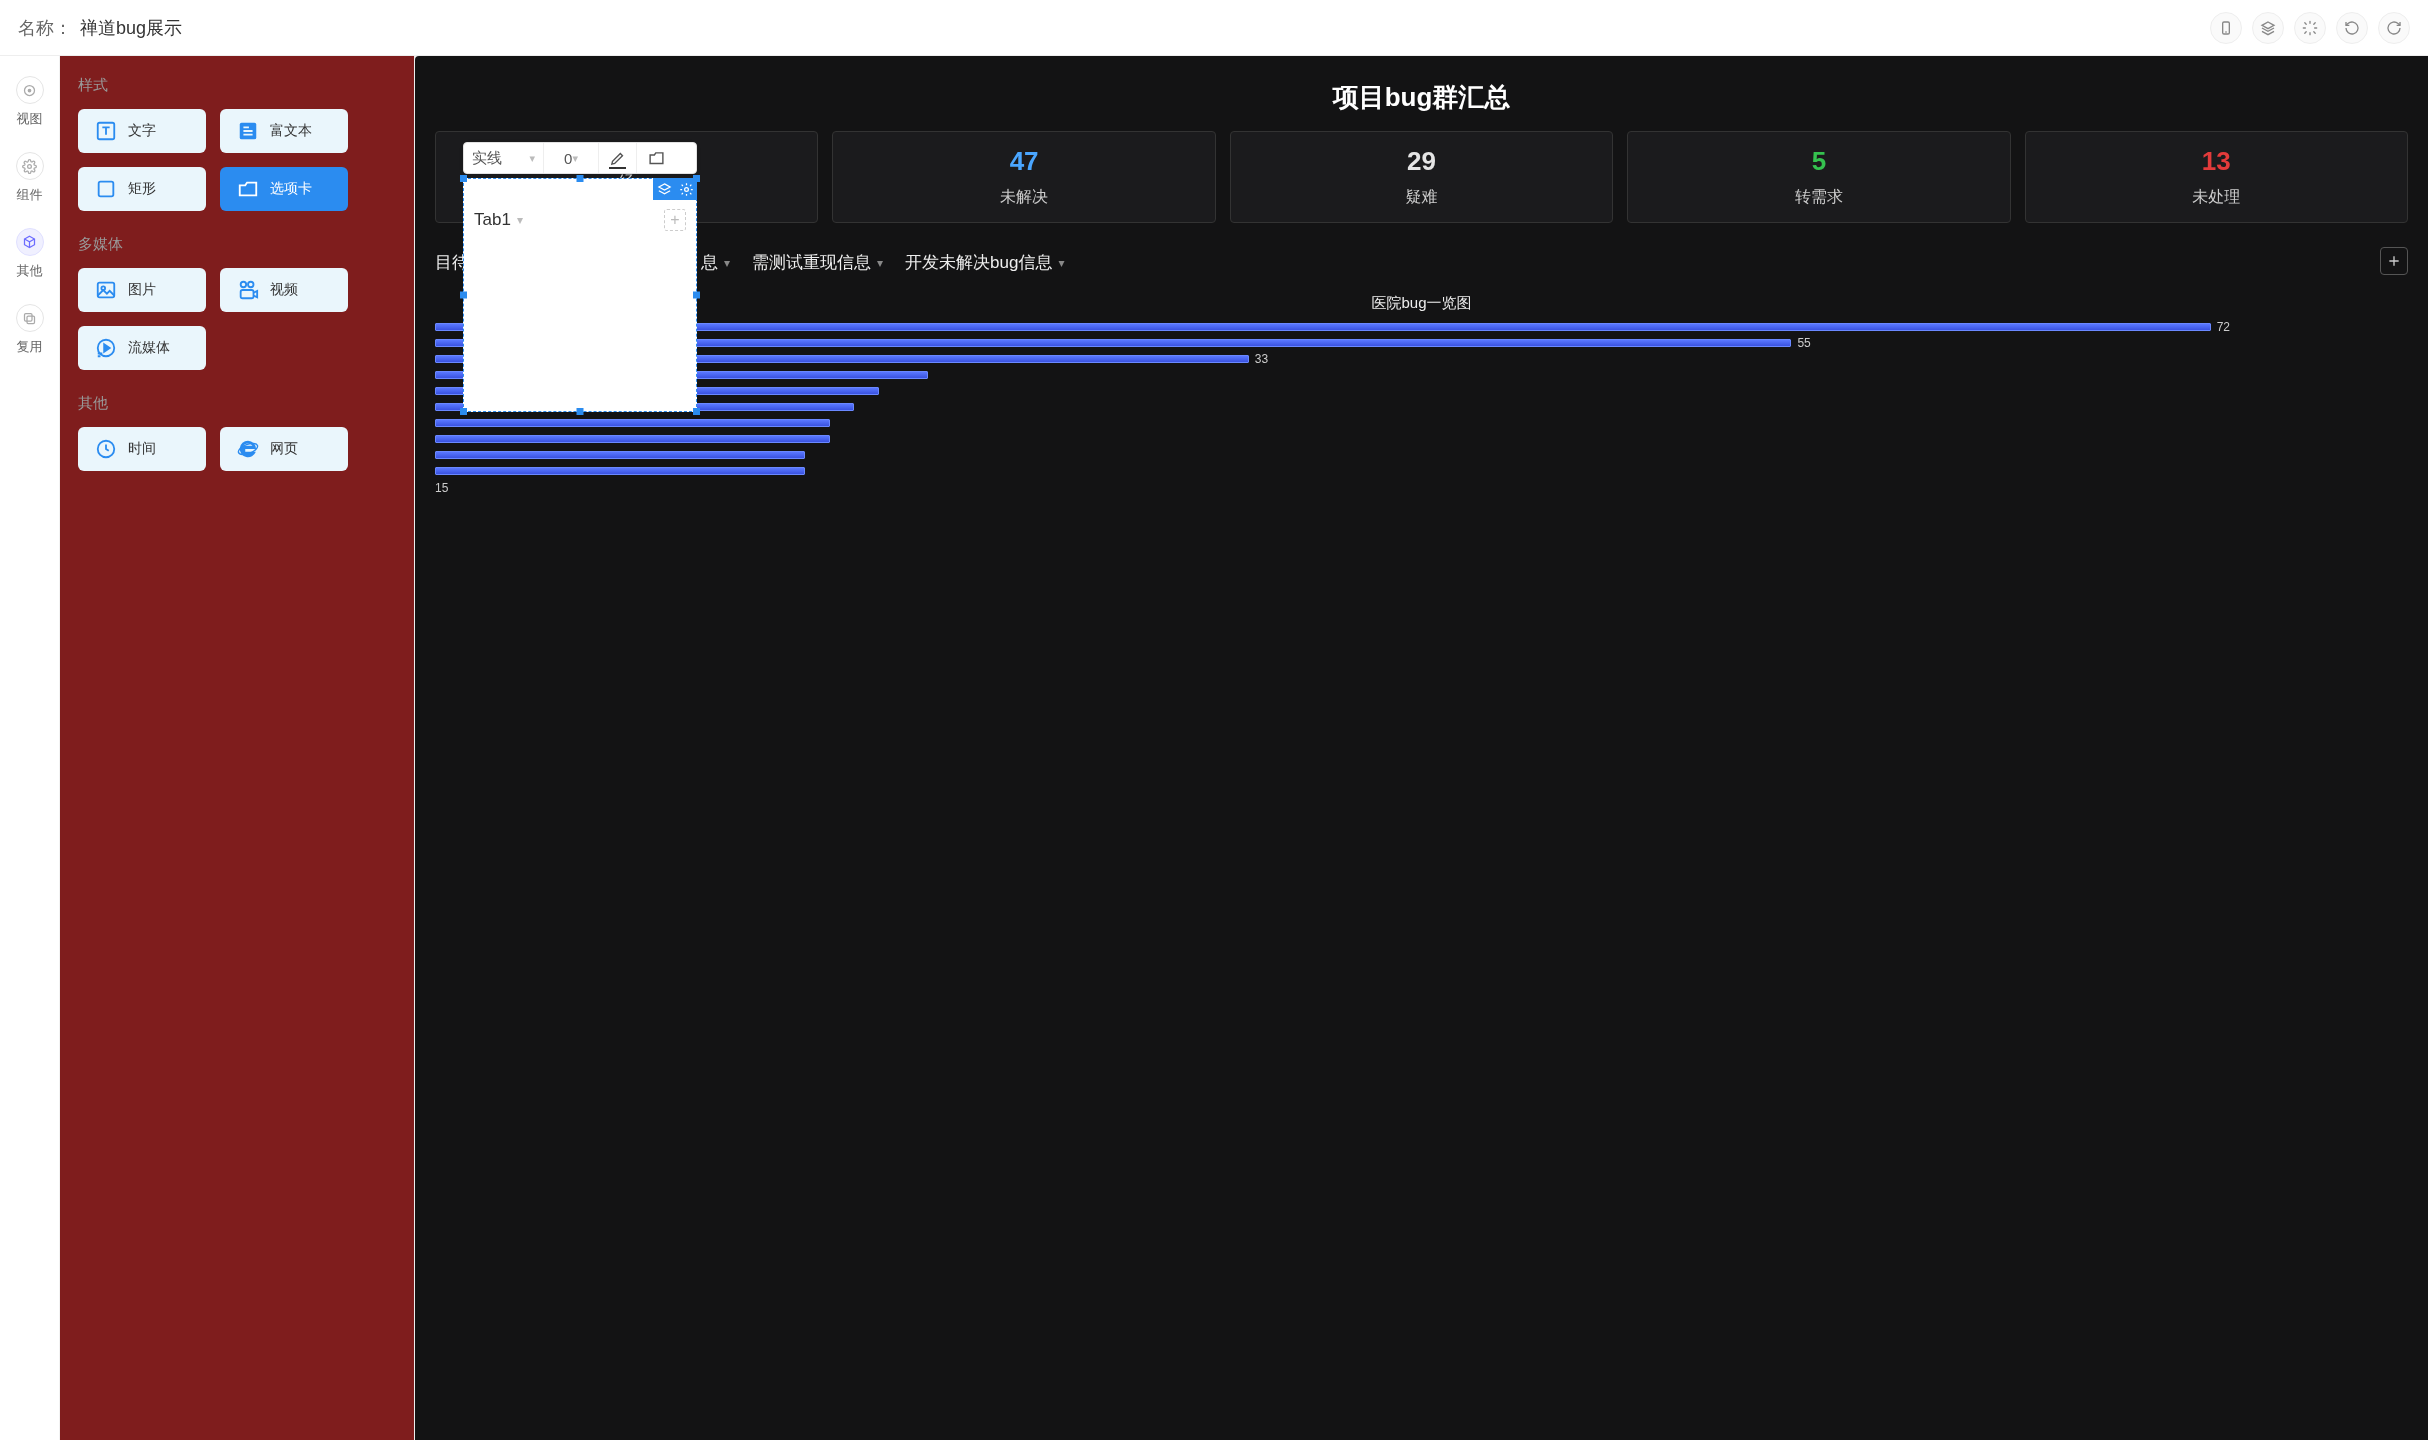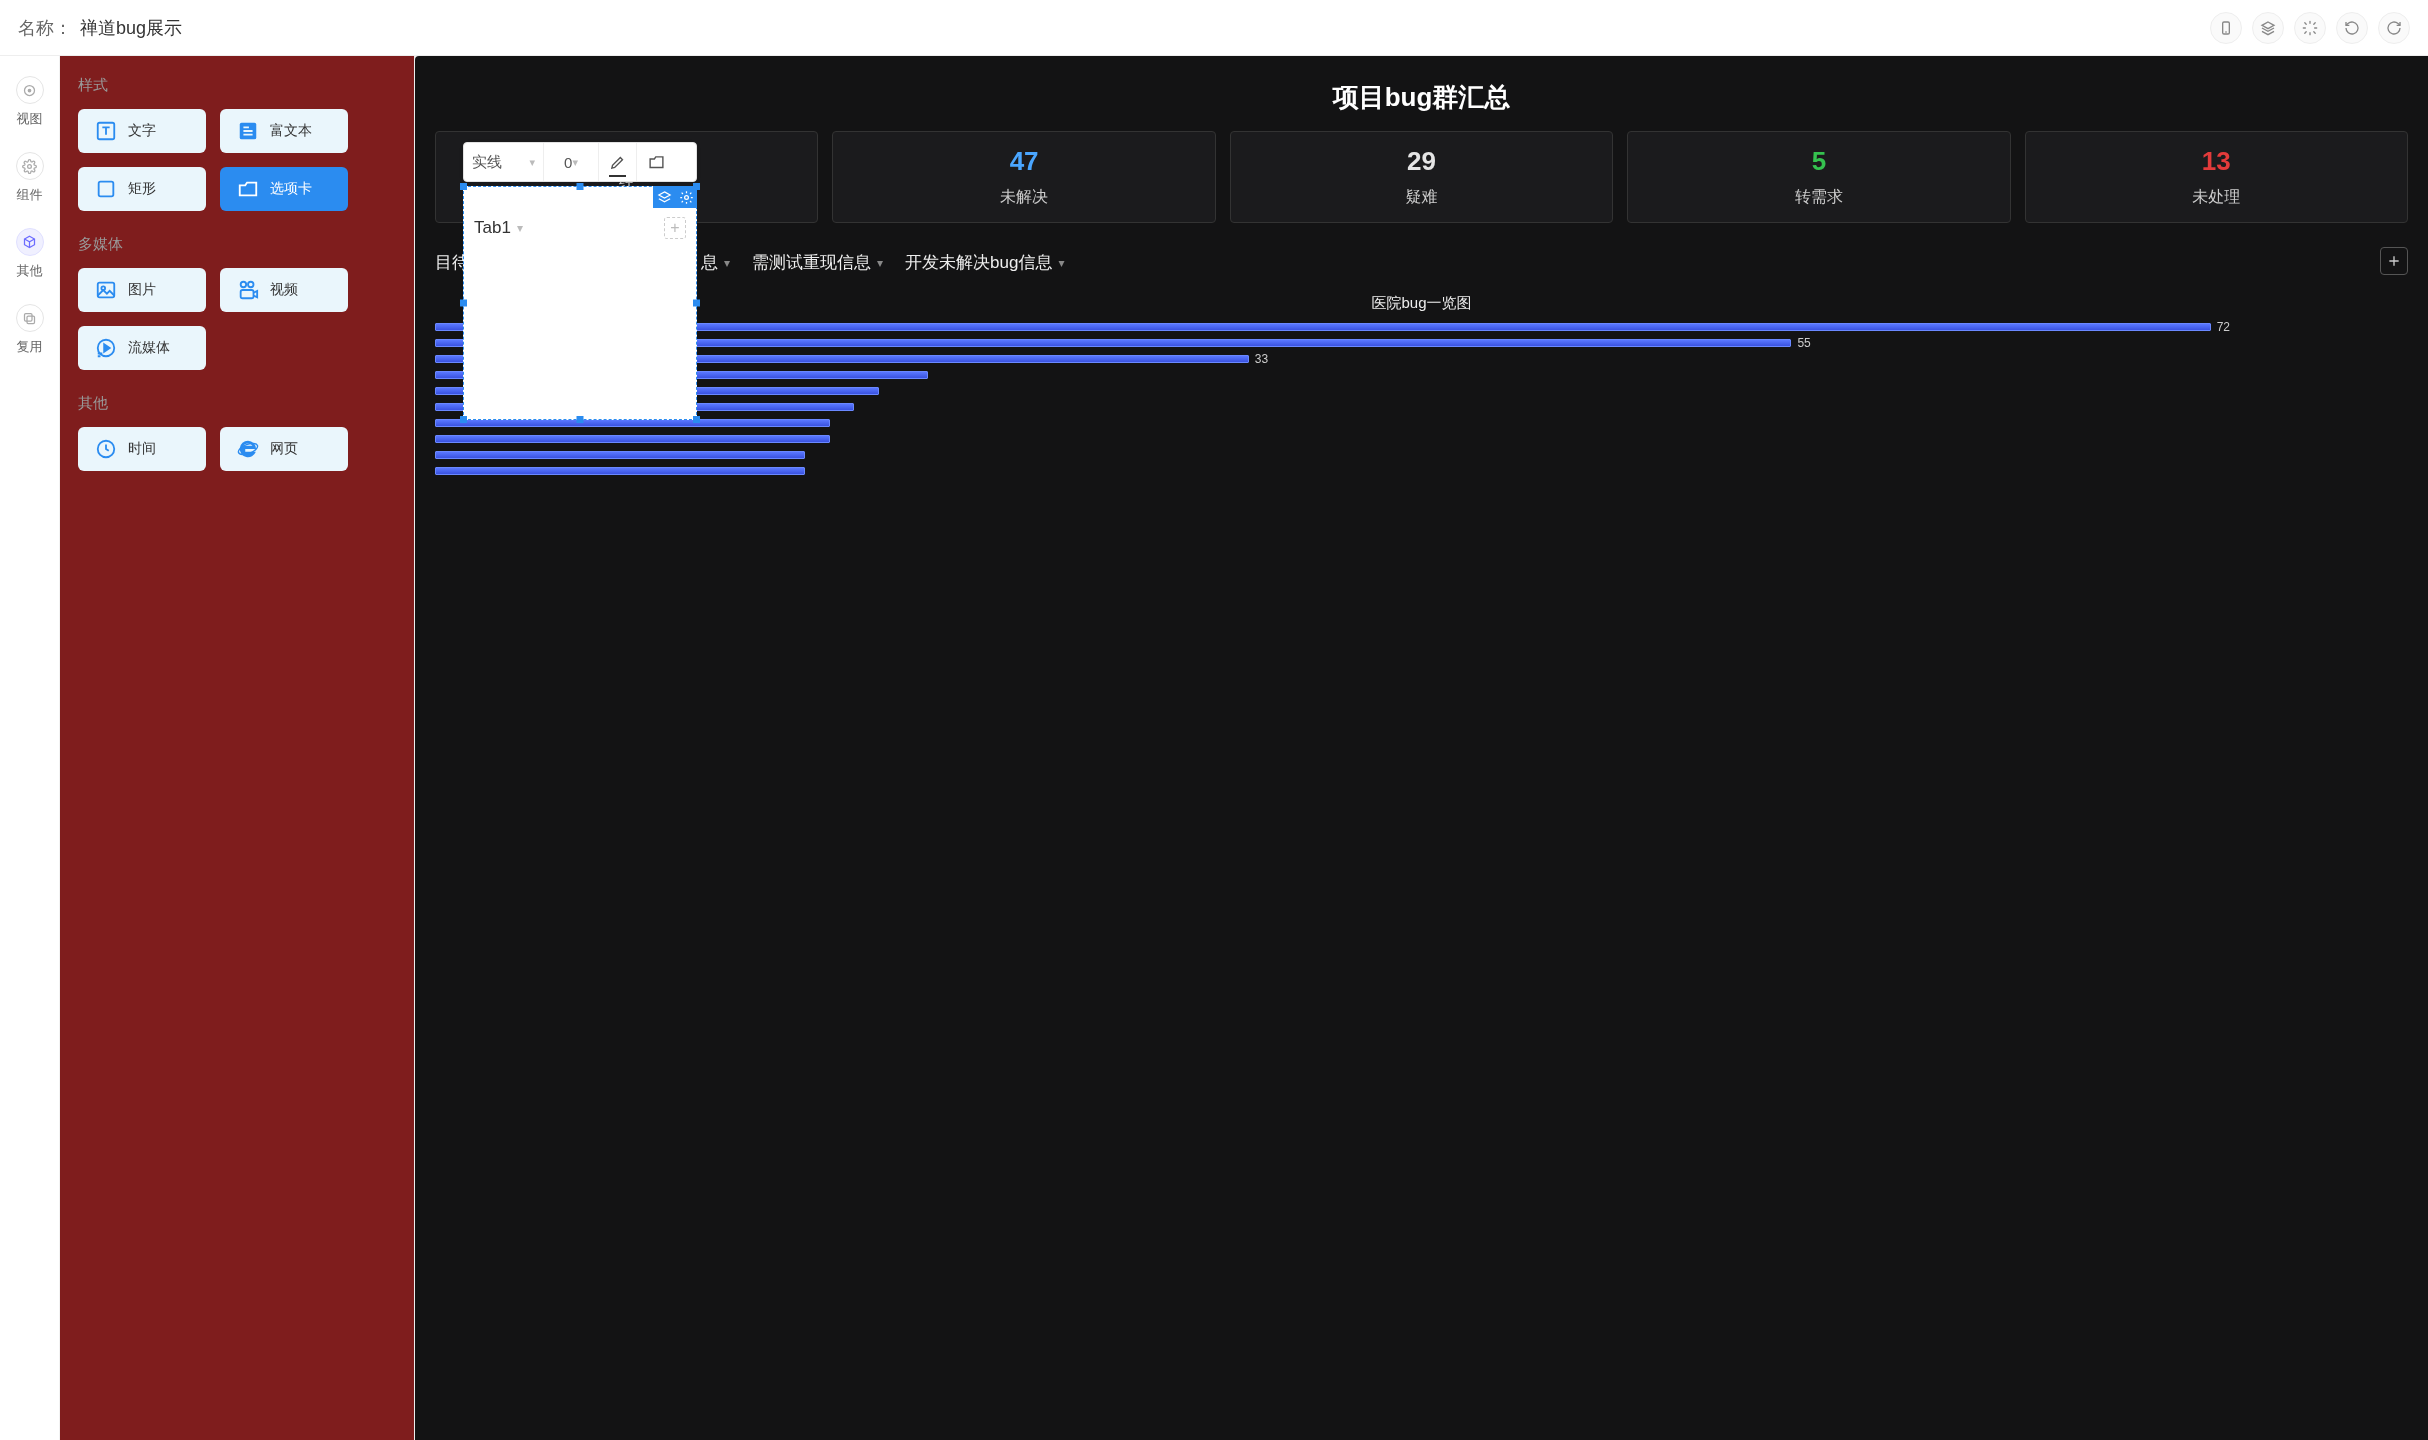--- a/index.html
+++ b/index.html
@@ -119,21 +119,21 @@
   
   
   .widget-floater {
     position:absolute;
     left: 48px; top: 86px;
     width: 234px;
     z-index: 50;
   }
   .widget-toolbar {
     background:#fff; border:1px solid #e2e2e2; border-radius:4px;
-    display:flex; align-items:center; height:40px;
+    display:flex; align-items:center; height:32px;
     box-shadow: 0 1px 4px rgba(0,0,0,.08);
     margin-bottom: 4px;
     overflow: hidden;
   }
   .tb-sel {
     display:flex; align-items:center; justify-content:space-between;
     padding: 0 8px; height:100%; border-right:1px solid #eee;
     font-size:15px; color:#555; cursor:pointer; min-width: 80px;
   }
   .tb-sel .chev { color:#bbb; font-size:11px; }
@@ -458,20 +458,21 @@
               <div class="bar-row">
                 <div class="bar" style="width: 20%;"></div>
               </div>
               <div class="bar-row">
                 <div class="bar" style="width: 18.75%;"></div>
               </div>
               <div class="bar-row">
                 <div class="bar" style="width: 18.75%;"></div>
               </div>
             </div>
+          <div class="yaxis-end">15</div>
         </div>
 
         <div class="widget-floater">
           <div class="widget-toolbar">
             <div class="tb-sel">
               <span>实线</span>
                 <span class="chev">▾</span>
             </div>
             <div class="tb-sel tb-num">
               <span>0</span>

